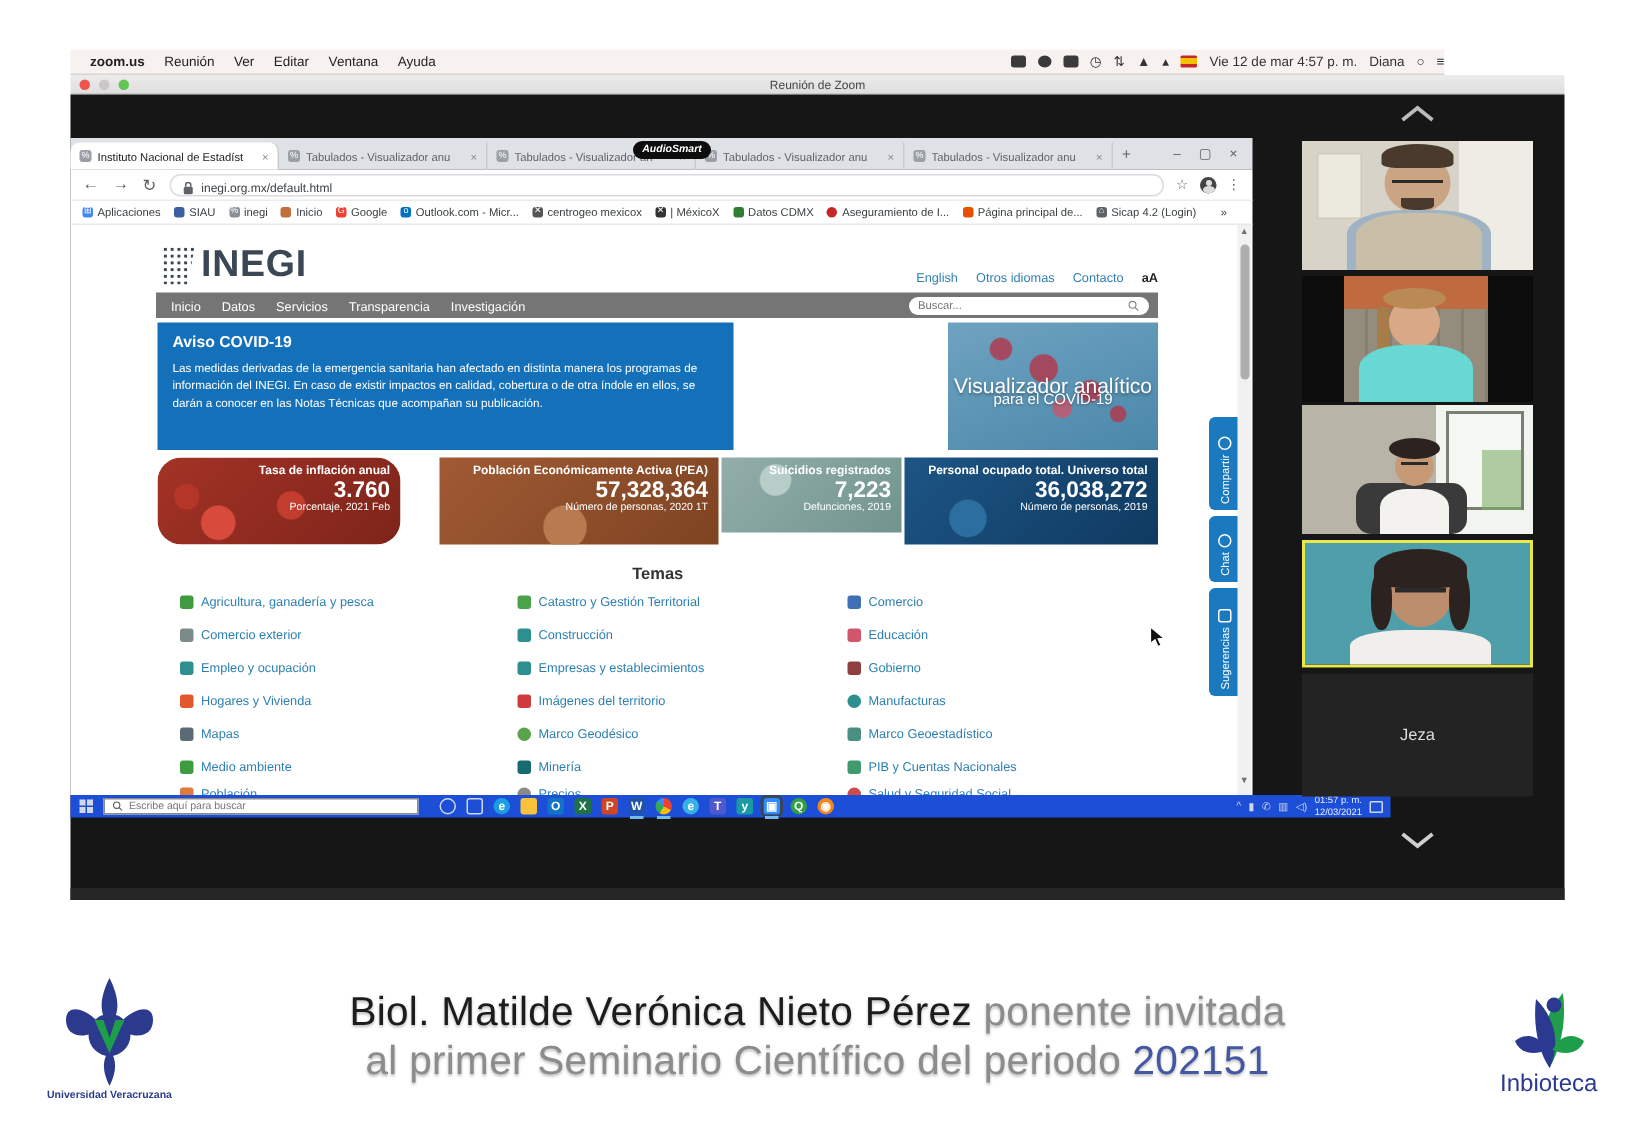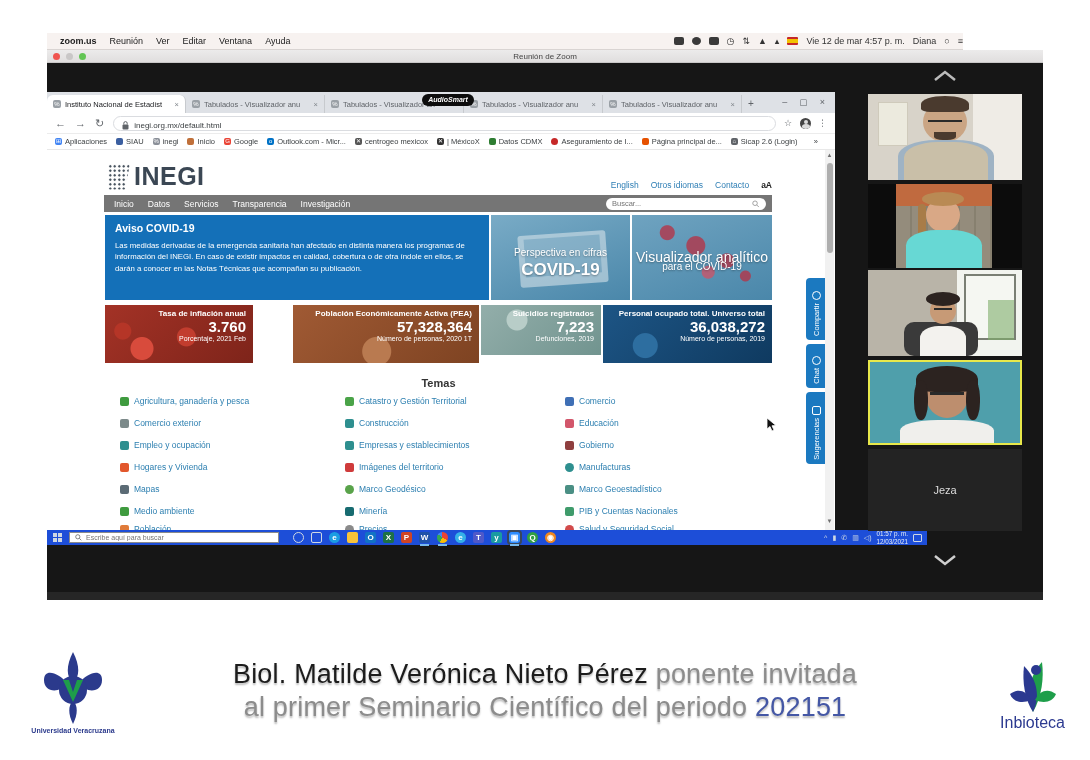--- a/index.html
+++ b/index.html
@@ -71,25 +71,25 @@
                 radial-gradient(circle at 45% 35%, #b3364a 9px, transparent 10px),
                 radial-gradient(circle at 70% 55%, #b3364a 7px, transparent 8px),
                 radial-gradient(circle at 85% 75%, #b3364a 5px, transparent 6px),
                 radial-gradient(circle at 55% 70%, #c9566a 6px, transparent 7px); }
   .ct2-l1 { position:absolute; left:0; right:0; top:34px; font-size:14px; text-shadow:0 1px 2px rgba(0,0,0,.35);}
   .ct2-l2 { position:absolute; left:0; right:0; top:46px; font-size:10px; text-shadow:0 1px 2px rgba(0,0,0,.35);}
   .stat { color:#fff; text-align:right; padding:4px 7px; }
   .stat .st-t { font-size:8px; font-weight:bold; }
   .stat .st-v { font-size:15px; font-weight:bold; line-height:1.15; }
   .stat .st-c { font-size:7px; }
-  .stat1 { left:105px; top:305px; width:148px; height:58px;
+  .stat1 { left:105px; top:305px; width:162px; height:58px;
     background: radial-gradient(circle at 25% 75%, #d84b3c 11px, transparent 12px),
                 radial-gradient(circle at 55% 55%, #c23d2e 9px, transparent 10px),
                 radial-gradient(circle at 12% 45%, #b53527 8px, transparent 9px),
-                linear-gradient(135deg,#a33226,#7e241a); }
+                linear-gradient(135deg,#a33226,#7e241a); border-radius: 16px; }
   .stat2 { left:293px; top:305px; width:186px; height:58px;
     background: radial-gradient(circle at 45% 80%, #b97a50 14px, transparent 15px),
                 linear-gradient(135deg,#a05a34,#7e4322); }
   .stat3 { left:481px; top:305px; width:120px; height:50px;
     background: radial-gradient(circle at 30% 30%, #b8cdc8 10px, transparent 11px),
                 linear-gradient(135deg,#93aeaa,#71948f); }
   .stat4 { left:603px; top:305px; width:169px; height:58px;
     background: radial-gradient(circle at 25% 70%, #2d6ea0 12px, transparent 13px),
                 linear-gradient(135deg,#1d5585,#0f3a60); }
   .temas-title { left:105px; top:377px; width:667px; text-align:center; font-size:11px; font-weight:bold; color:#333; }
@@ -259,21 +259,21 @@
     <span class="bm">
         <i></i>
         <span>Aseguramiento de I...</span>
       </span>
     <span class="bm">
         <i></i>
         <span>Página principal de...</span>
       </span>
     <span class="bm">
         <i>⌂</i>
-        <span>Sicap 2.6 (Login)</span>
+        <span>Sicap 4.2 (Login)</span>
       </span>
     <span class="bm" style="margin-left:auto">
         <span>»</span>
       </span>
   </div>
 
   <div class="abs page"></div>
 
   <div class="abs inegi-logo">
     <span class="inegi-dots"></span>
@@ -296,25 +296,20 @@
       <svg width="8" height="8" viewBox="0 0 10 10">
           <circle cx="4" cy="4" r="3" stroke="#888" fill="none"></circle>
           <line x1="6.3" y1="6.3" x2="9" y2="9" stroke="#888"></line>
         </svg>
     </span>
   </div>
 
   <div class="abs aviso">
     <h3>Aviso COVID-19</h3>
     <p>Las medidas derivadas de la emergencia sanitaria han afectado en distinta manera los programas de información del INEGI. En caso de existir impactos en calidad, cobertura o de otra índole en ellos, se darán a conocer en las Notas Técnicas que acompañan su publicación.</p>
-  </div>
-  <div class="abs ctile ctile1">
-    <span class="laptop"></span>
-    <span class="ct-l1">Perspectiva en cifras</span>
-    <span class="ct-l2">COVID-19</span>
   </div>
   <div class="abs ctile ctile2">
     <span class="mexmap"></span>
     <span class="ct2-l1">Visualizador analítico</span>
     <span class="ct2-l2">para el COVID-19</span>
   </div>
 
   <div class="abs stat stat1">
     <div class="st-t">Tasa de inflación anual</div>
     <div class="st-v">3.760</div>

